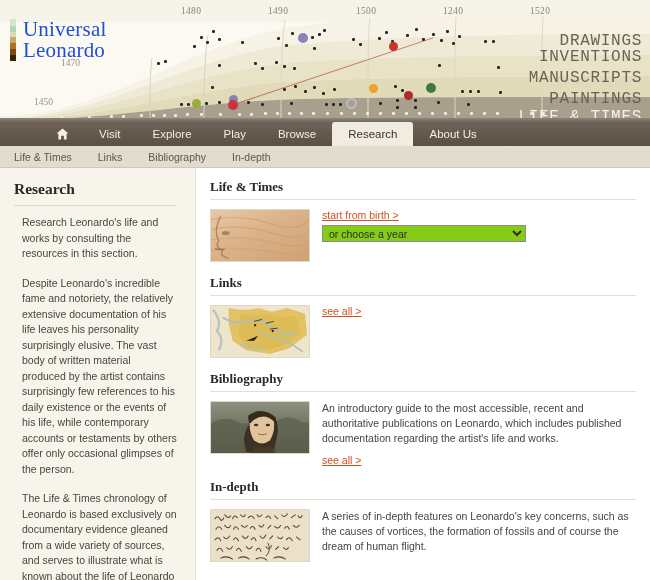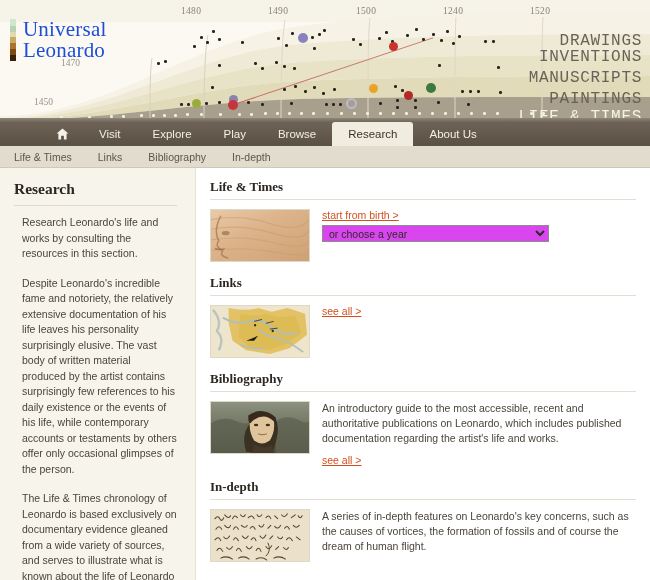--- a/index.html
+++ b/index.html
@@ -207,26 +207,26 @@
   .seeall, .startlink {
     display: inline-block;
     font-size: 10.5px;
     color: #d2501e;
     text-decoration: underline;
     cursor: pointer;
   }
   .yearselect {
     display: block;
     margin-top: 4px;
-    width: 227px;
+    width: 204px;
     height: 17px;
     font-family: "Liberation Sans", sans-serif;
     font-size: 10.5px;
     color: #2f2a25;
-    background: #d946ef;
+    background: #84cc16;
     border: 1px solid #8d8d8d;
     padding: 0 2px;
   }
 </style>
 </head>
 <body>
 
 <div class="banner">
 
   <svg class="banner-bands" viewBox="0 0 650 122" preserveAspectRatio="none">

